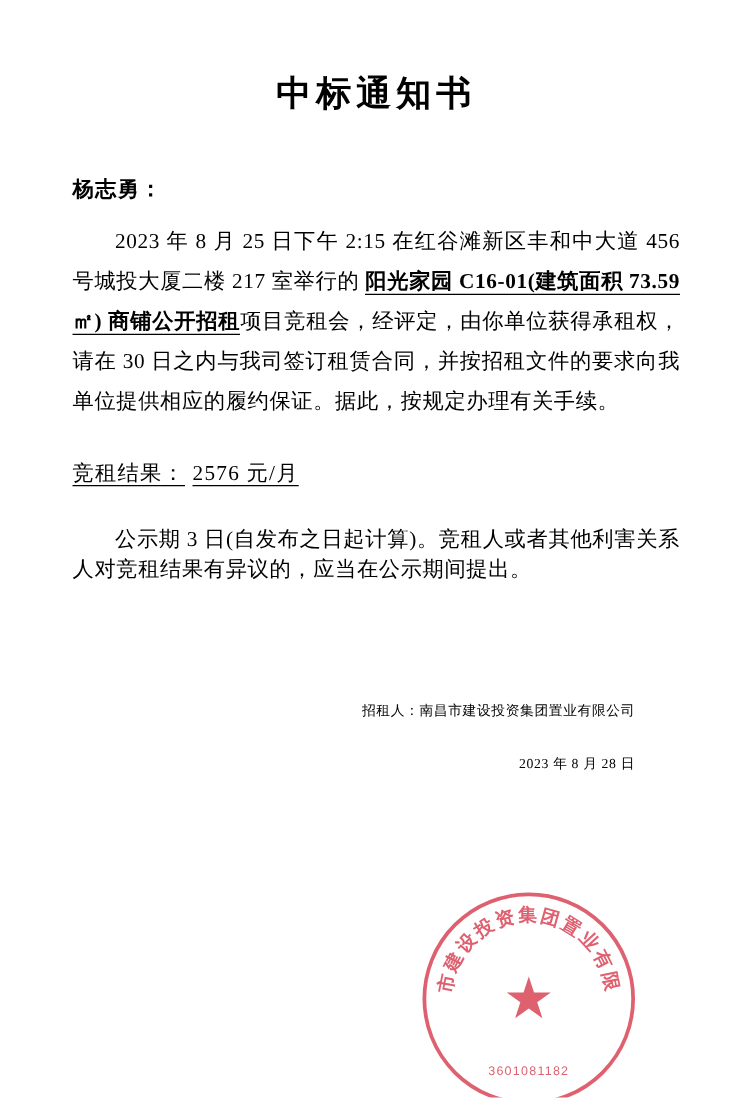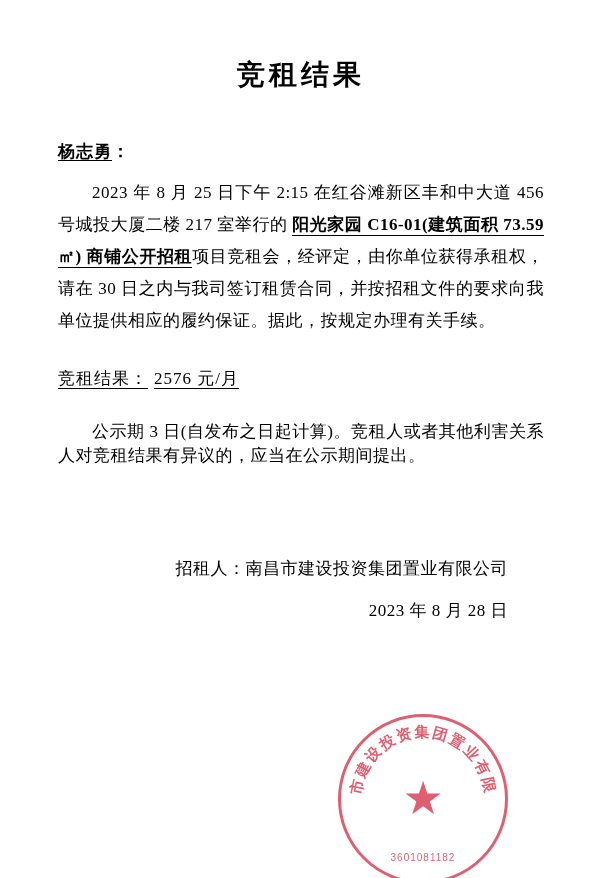--- a/index.html
+++ b/index.html
@@ -31,21 +31,20 @@
     margin-bottom: 0;
     font-family: "Liberation Serif", "DejaVu Serif", serif;
   }
   .salutation {
     margin-top: 46px;
     font-size: 17px;
     font-weight: bold;
     letter-spacing: 1px;
   }
   .salutation .name {
-    text-decoration: underline;
     text-underline-offset: 3px;
   }
   .salutation .colon {
     font-weight: bold;
   }
   p.body-para {
     font-size: 17px;
     line-height: 32px;
     text-indent: 2em;
     margin: 14px 0 0 0;
@@ -88,21 +87,21 @@
     letter-spacing: 0.5px;
   }
   .sign-block {
     margin-top: 80px;
     text-align: right;
     padding-right: 36px;
     position: relative;
     z-index: 3;
   }
   .sign-line {
-    font-size: 17px;
+    font-size: 11px;
     line-height: 42px;
     letter-spacing: 0.5px;
   }
   .stamp {
     position: absolute;
     left: 338px;
     top: 658px;
     width: 164px;
     height: 164px;
     border-radius: 50%;
@@ -144,21 +143,21 @@
     font-size: 10px;
     letter-spacing: 1px;
     font-family: "Liberation Sans", sans-serif;
   }
 </style>
 </head>
 <body>
 
 <div class="page">
 
-  <h1 class="doc-title">竞租结果</h1>
+  <h1 class="doc-title">中标通知书</h1>
 
   <div class="salutation">
     <span class="name">杨志勇</span><span class="colon">：</span>
   </div>
 
   <p class="body-para"><span>2023 年 8 月 25 日下午 2:15 在红谷滩新区丰和中大道 456 号城投大厦二楼 217 室举行的 </span><span class="hl">阳光家园 C16-01(建筑面积 73.59 ㎡) 商铺公开招租</span><span>项目竞租会，经评定，由你单位获得承租权，请在 30 日之内与我司签订租赁合同，并按招租文件的要求向我单位提供相应的履约保证。据此，按规定办理有关手续。</span></p>
 
   <div class="result-line">
     <span class="result-label">竞租结果：</span><span class="result-value">2576 元/月</span>
   </div>

